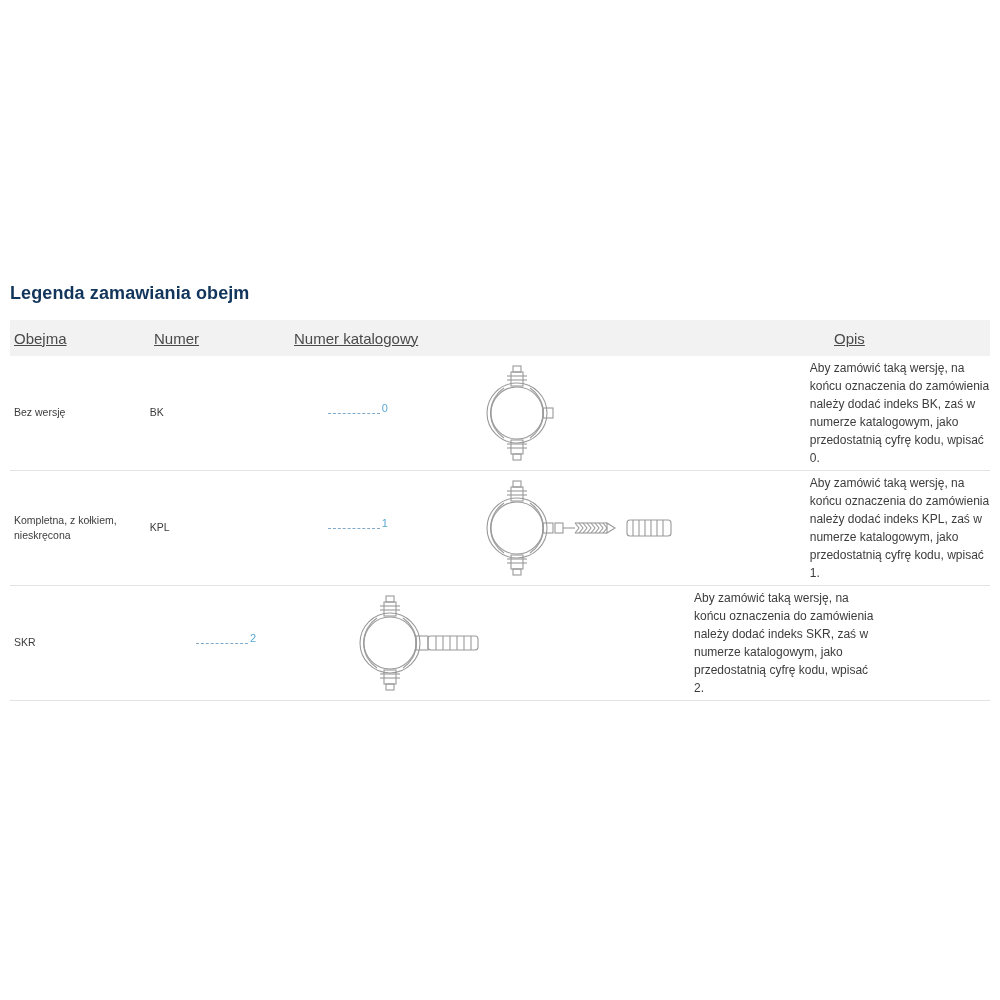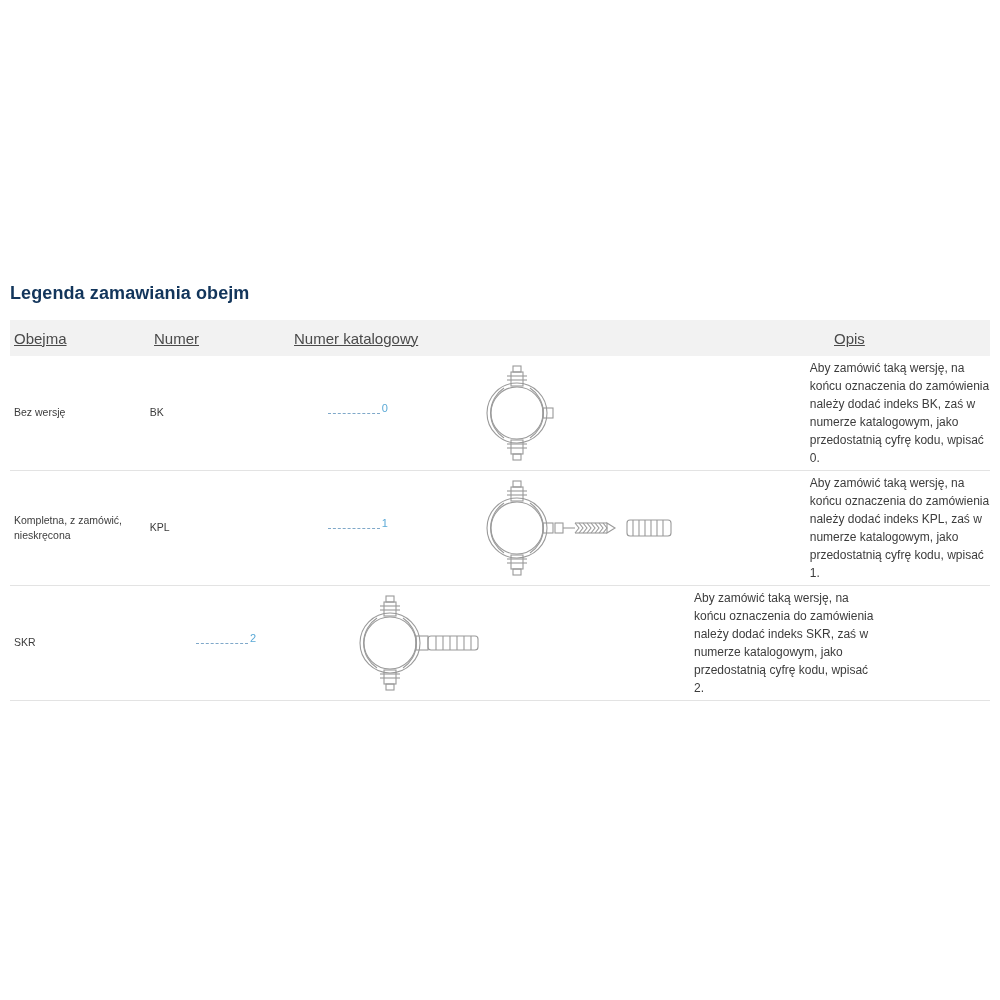--- a/index.html
+++ b/index.html
@@ -146,21 +146,21 @@
             </g>
           </svg>
         </span>
       </div>
       <div class="cell col-opis opis">
         <div class="opis-wrap">Aby zamówić taką wersję, na końcu oznaczenia do zamówienia należy dodać indeks BK, zaś w numerze katalogowym, jako przedostatnią cyfrę kodu, wpisać 0.</div>
       </div>
     </div>
 
     <div class="row">
-      <div class="cell col-obejma">Kompletna, z zamówić, nieskręcona</div>
+      <div class="cell col-obejma">Kompletna, z kołkiem, nieskręcona</div>
       <div class="cell col-indeks">KPL</div>
       <div class="cell col-numer numer">
         <span class="dashes"></span>
         <span class="digit">1</span>
       </div>
       <div class="cell col-img img">
         <span>
           <svg width="230" height="110" viewBox="0 0 230 110">
             <g fill="none" stroke="#9a9a9a" stroke-width="1.1">
               <circle cx="60" cy="55" r="26"></circle>

